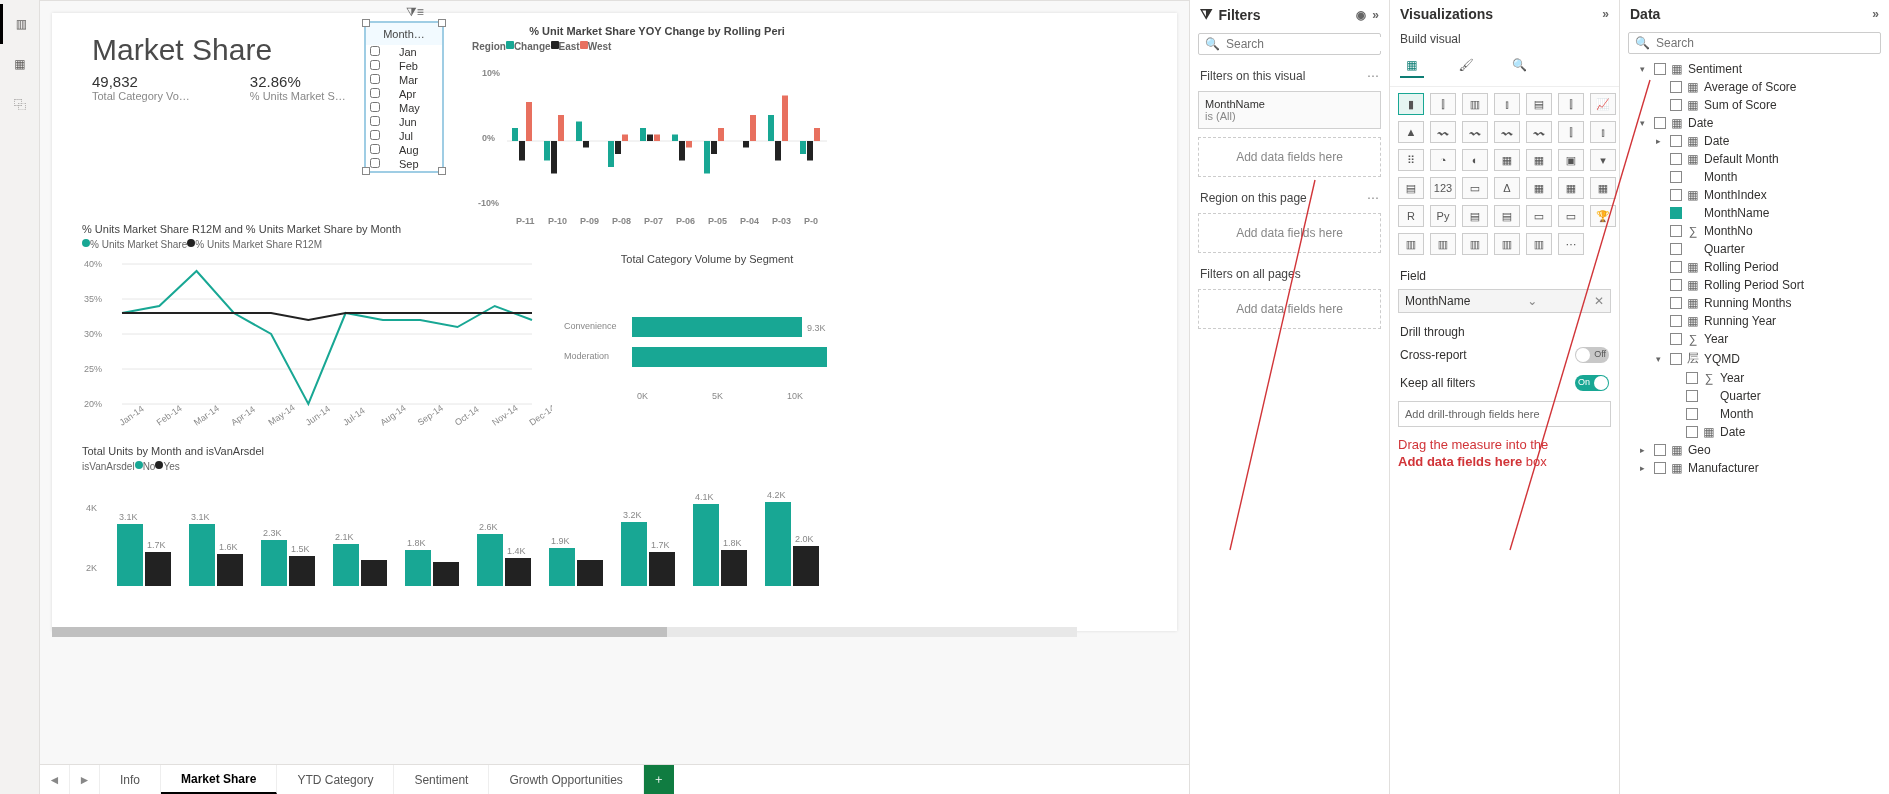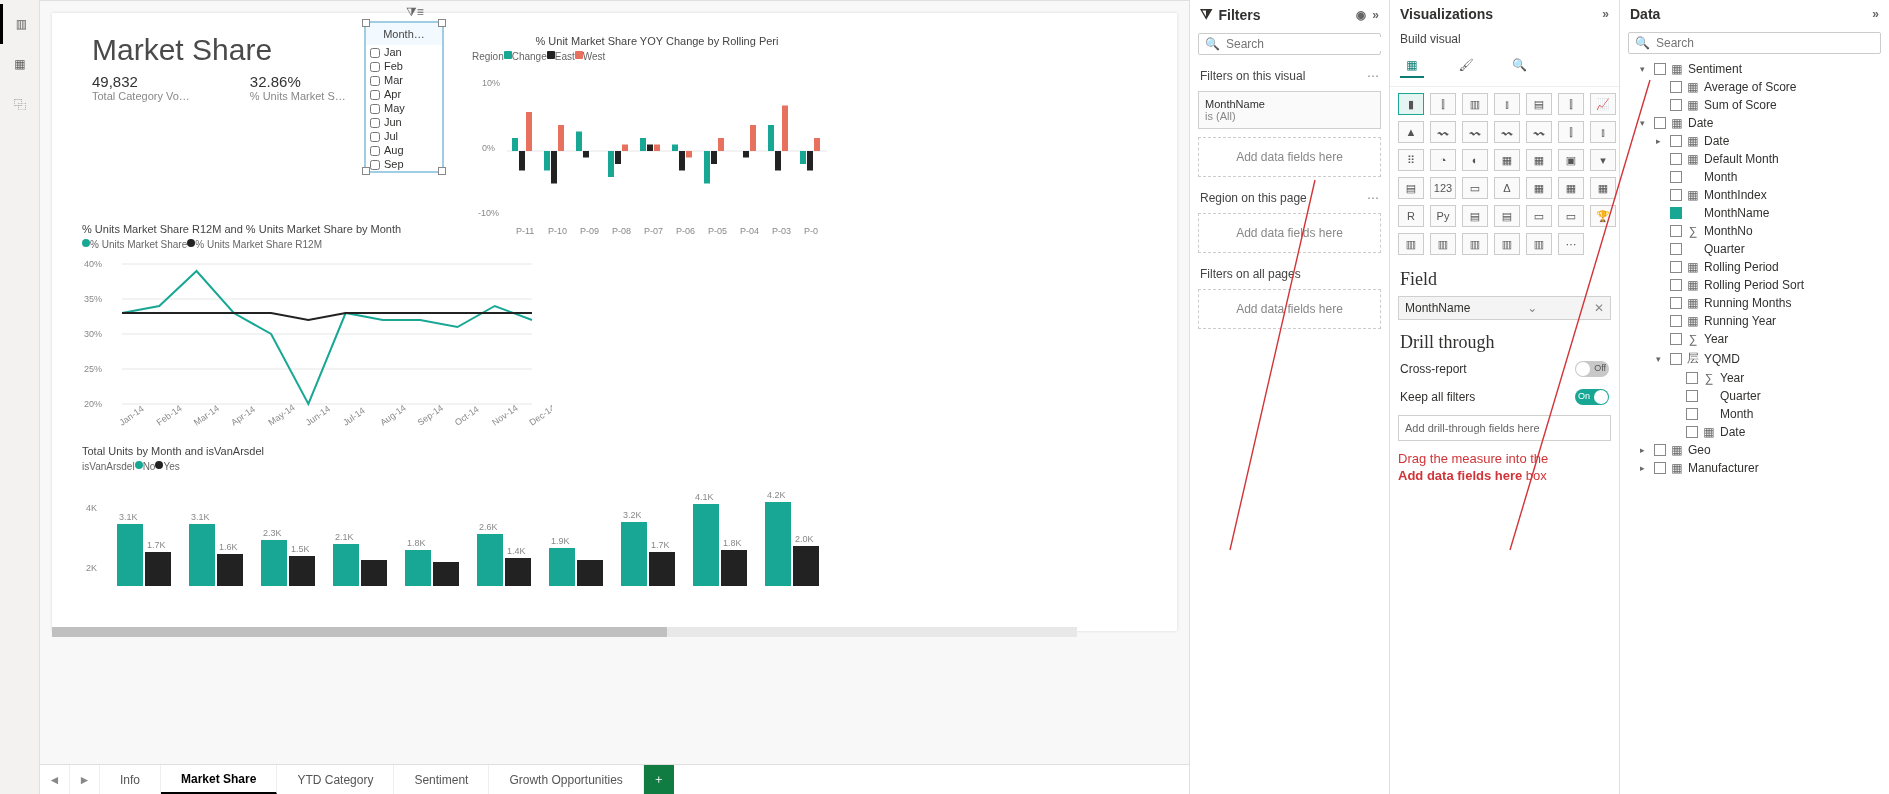--- a/index.html
+++ b/index.html
@@ -14,21 +14,21 @@
 
 .canvas-wrap { flex: 1; display: flex; flex-direction: column; min-width: 0; }
 .ribbon-stub { height: 0; border-bottom: 1px solid #e1dfdd; }
 .canvas { flex:1; background:#f8f8f8; padding: 12px 12px 0 12px; position: relative; overflow:hidden; }
 .board { background:#fff; height: 618px; position:relative; box-shadow: 0 0 3px rgba(0,0,0,.12); }
 
 
 .slicer { position:absolute; left:312px; top:8px; width:80px; border:2px solid #9fcde4; background:#f2faff; z-index:5;}
 .slicer-head { height:22px; display:flex; align-items:center; justify-content:center; font-size:11px; color:#444; background:#f2faff; }
 .slicer-body { background:#fff; }
-.slicer-row { display:flex; align-items:flex-end; gap:4px; padding:1px 4px; font-size:11px;}
+.slicer-row { display:flex; align-items:flex-start; gap:19px; padding:1px 4px; font-size:11px;}
 .slicer-row input { width:10px; height:10px;}
 .slicer-handle { position:absolute; width:8px; height:8px; border:1px solid #888; background:#fff;}
 .sh-tl{top:-4px;left:-4px}.sh-tr{top:-4px;right:-4px}.sh-bl{bottom:-4px;left:-4px}.sh-br{bottom:-4px;right:-4px}
 .slicer-filter-ico{position:absolute;top:-18px;left:40px;color:#666;font-size:12px;}
 
 .title-block { position:absolute; left:40px; top:20px; }
 .title-block h1 { font-weight:300; font-size:30px; color:#4a4a4a;}
 .kpis { display:flex; gap:60px; margin-top:6px;}
 .kpi .v { font-size:15px; color:#333;}
 .kpi .l { font-size:11px; color:#888;text-align:center;}
@@ -72,21 +72,21 @@
 
 
 .viz { width:230px;}
 .viz-sub { padding:4px 10px; font-size:12px; color:#444;}
 .viz-tabs { display:flex; gap:30px; padding:4px 10px 8px 10px; border-bottom:1px solid #eee;}
 .viz-tab { width:24px;height:24px; display:flex; align-items:center; justify-content:center; color:#555; border-bottom:2px solid transparent;}
 .viz-tab.sel{ color:#0d7d74; border-color:#0d7d74;}
 .gallery { padding:6px 8px; display:grid; grid-template-columns:repeat(7,26px); gap:6px;}
 .gv { width:26px;height:22px; border:1px solid #ccc; display:flex; align-items:center; justify-content:center; font-size:11px; color:#555; cursor:pointer; background:#fafafa;}
 .gv.sel{ border-color:#18a794; background:#e6f5f2;}
-.field-head{padding:8px 10px 2px 10px; font-size:18px;font-family:Liberation Serif, serif;}
+.field-head{padding:8px 10px 2px 10px; font-size:12px;}
 .chip { margin:4px 8px; border:1px solid #d0d0d0; background:#f4f4f4; padding:4px 6px; font-size:12px; display:flex; align-items:center;}
 .chip .x{margin-left:auto; color:#888; cursor:pointer;}
 .toggle-row{ display:flex; align-items:center; padding:6px 10px; font-size:12px;}
 .toggle{ margin-left:auto; width:34px; height:16px; border-radius:8px; background:#ccc; position:relative;}
 .toggle .knob{position:absolute; top:1px; width:14px; height:14px; border-radius:50%; background:#fff;}
 .toggle.off{background:#c8c8c8;} .toggle.off .knob{left:1px;}
 .toggle.on{background:#18a794;} .toggle.on .knob{right:1px;}
 .toggle .lbl{position:absolute; font-size:9px; top:2px; color:#555;}
 .toggle.off .lbl{right:3px;} .toggle.on .lbl{left:3px; color:#fff;}
 
@@ -186,21 +186,21 @@
                 <input type="checkbox" style="">
                 <span>Sep</span>
               </div>
             </div>
           <span class="slicer-handle sh-tl"></span>
             <span class="slicer-handle sh-tr"></span>
           <span class="slicer-handle sh-bl"></span>
             <span class="slicer-handle sh-br"></span>
         </div>
 
-        <div class="chart" style="left:420px; top:22px; width:370px;">
+        <div class="chart" style="left:420px; top:12px; width:370px;font-weight:bold;">
           <div class="ctitle" style="text-align:center">% Unit Market Share YOY Change by Rolling Peri</div>
           <div class="legend">
             <span>Region</span>
             <span class="dot teal"></span>
               <span>Change</span>
             <span class="dot black"></span>
               <span>East</span>
             <span class="dot red"></span>
               <span>West</span>
           </div>
@@ -291,20 +291,33 @@
                 <text x="263.6363636363636" y="172" class="axis-lbl" transform="rotate(-35 263.6363636363636 172)">Jul-14</text>
                 <text x="300.90909090909093" y="172" class="axis-lbl" transform="rotate(-35 300.90909090909093 172)">Aug-14</text>
                 <text x="338.1818181818182" y="172" class="axis-lbl" transform="rotate(-35 338.1818181818182 172)">Sep-14</text>
                 <text x="375.45454545454544" y="172" class="axis-lbl" transform="rotate(-35 375.45454545454544 172)">Oct-14</text>
                 <text x="412.72727272727275" y="172" class="axis-lbl" transform="rotate(-35 412.72727272727275 172)">Nov-14</text>
                 <text x="450" y="172" class="axis-lbl" transform="rotate(-35 450 172)">Dec-14</text>
               </g>
           </svg>
         </div>
 
+        <div class="chart" style="left:510px; top:240px; width:290px;">
+          <div class="ctitle" style="text-align:center">Total Category Volume by Segment</div>
+          <svg width="290" height="140">
+            <text x="2" y="60" class="axis-lbl">Convenience</text>
+            <rect x="70" y="48" width="170" height="20" class="bar-t"></rect>
+            <text x="245" y="62" class="axis-lbl">9.3K</text>
+            <text x="2" y="90" class="axis-lbl">Moderation</text>
+            <rect x="70" y="78" width="195" height="20" class="bar-t"></rect>
+            <text x="75" y="130" class="axis-lbl">0K</text>
+            <text x="150" y="130" class="axis-lbl">5K</text>
+            <text x="225" y="130" class="axis-lbl">10K</text>
+          </svg>
+        </div>
 
         <div class="chart" style="left:30px; top:432px; width:770px;">
           <div class="ctitle">Total Units by Month and isVanArsdel</div>
           <div class="legend">
             <span>isVanArsdel</span>
             <span class="dot teal" style="border-radius:50%"></span>
               <span>No</span>
             <span class="dot black" style="border-radius:50%"></span>
               <span>Yes</span>
           </div>

